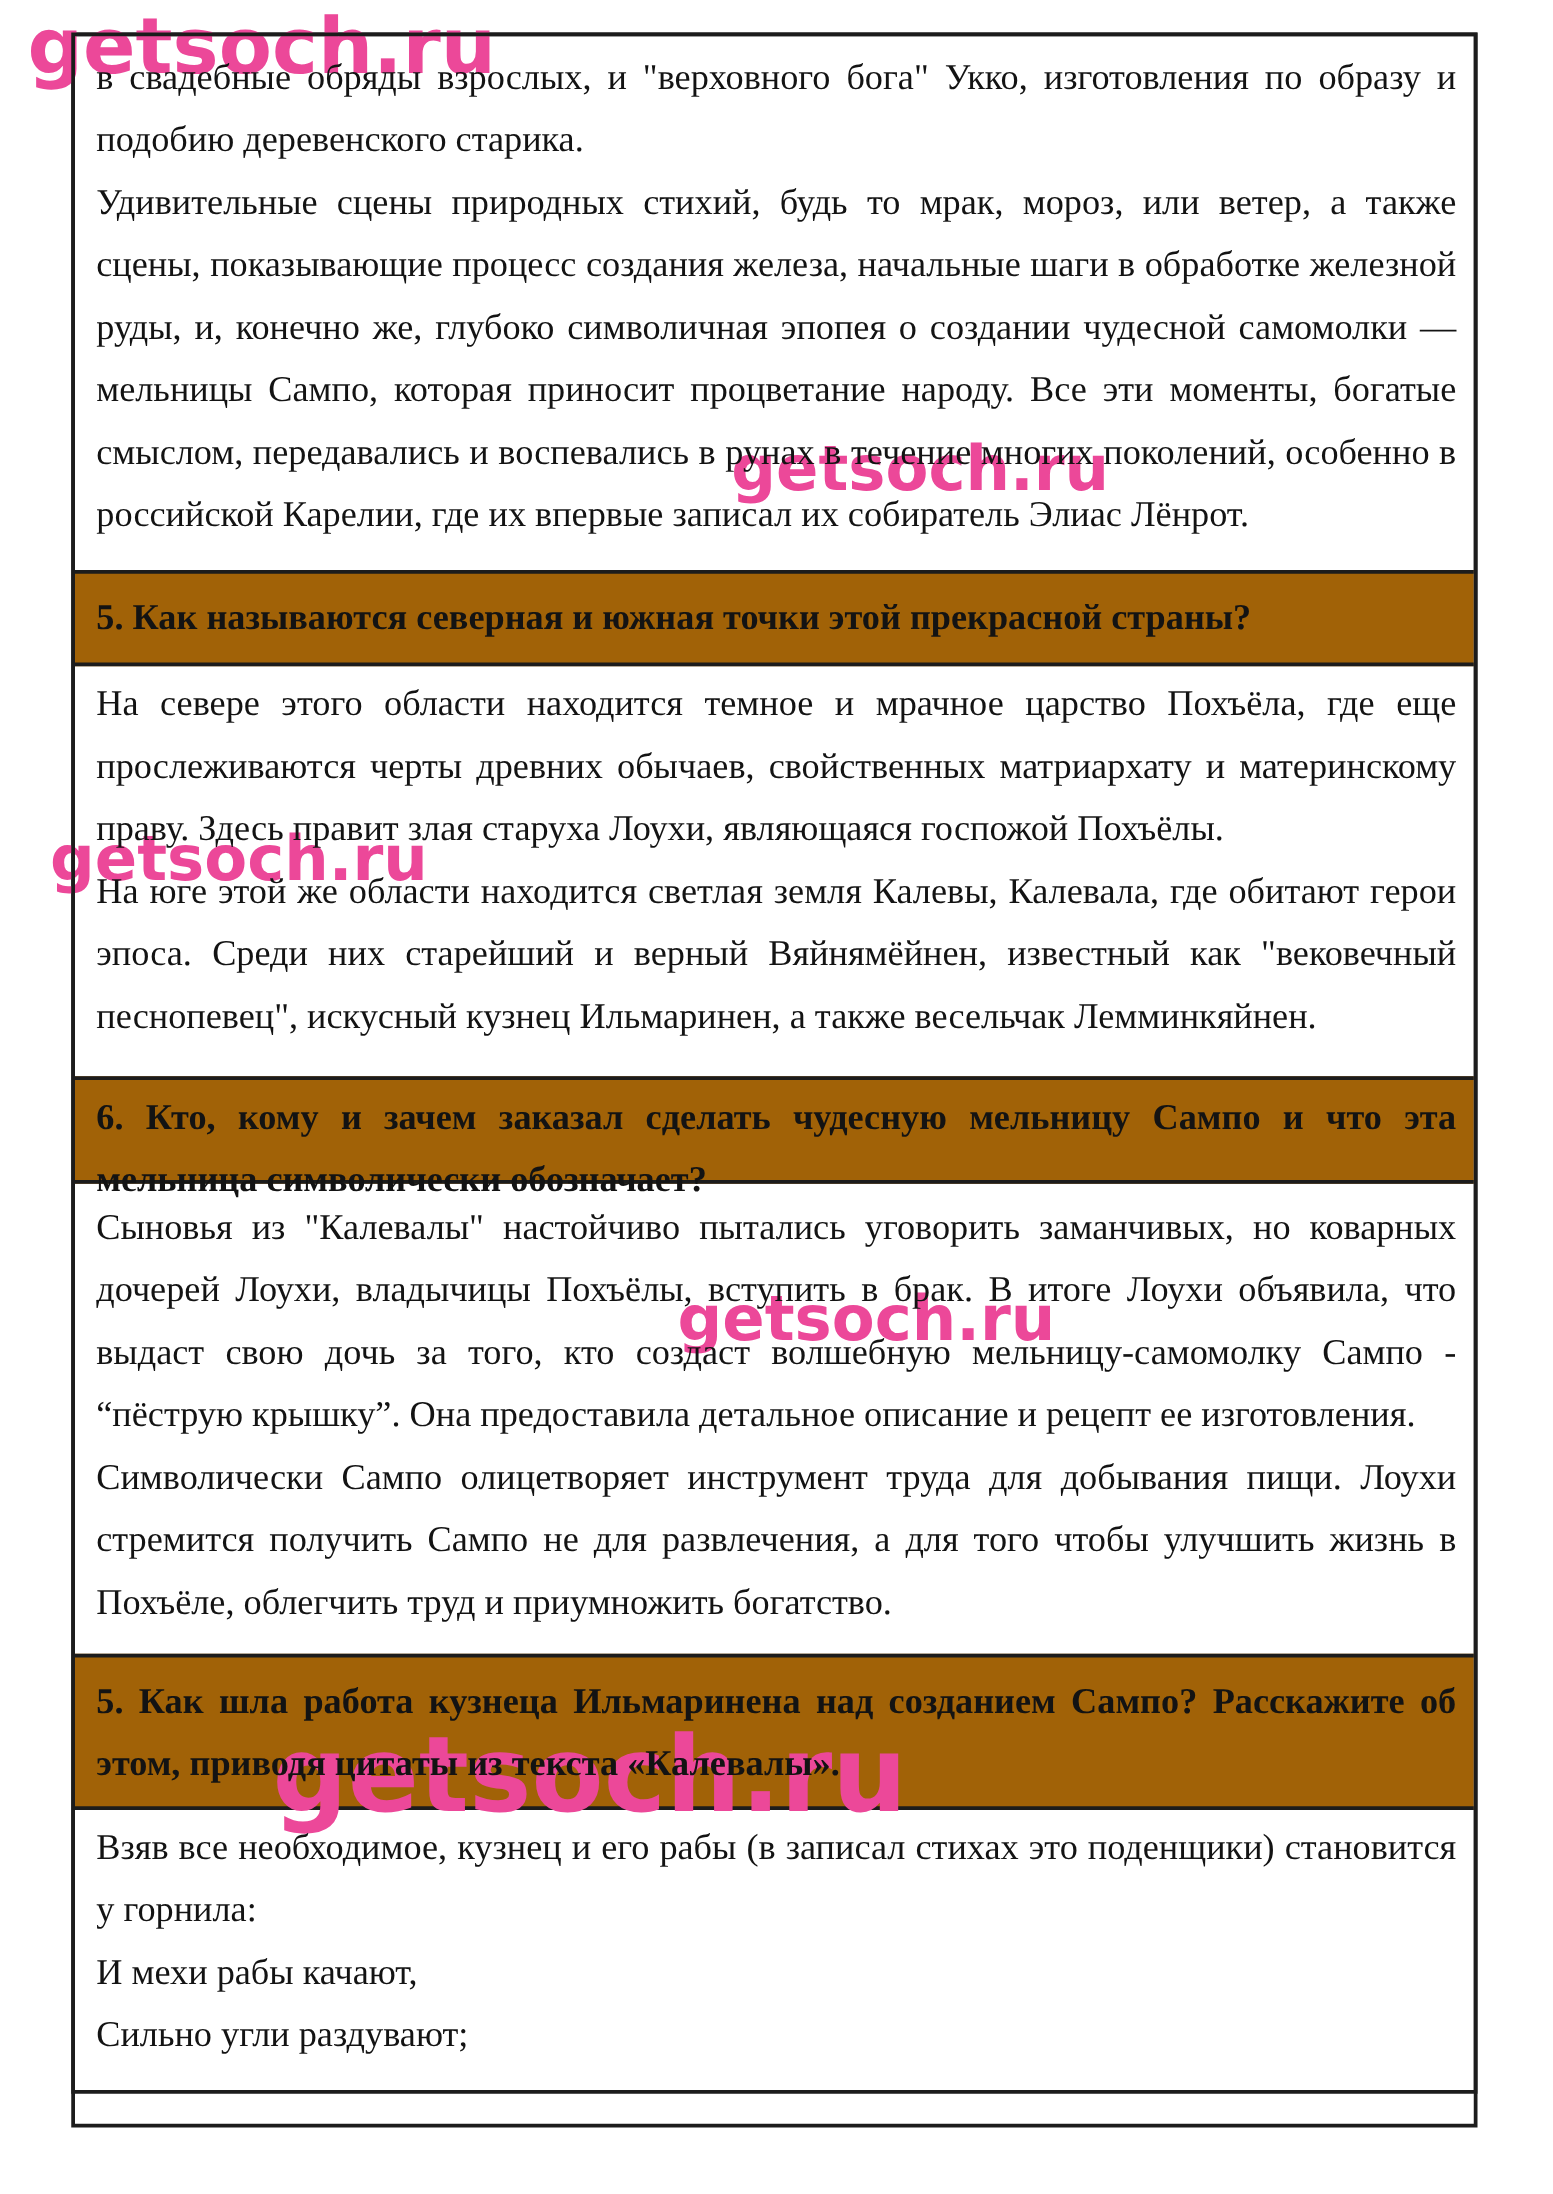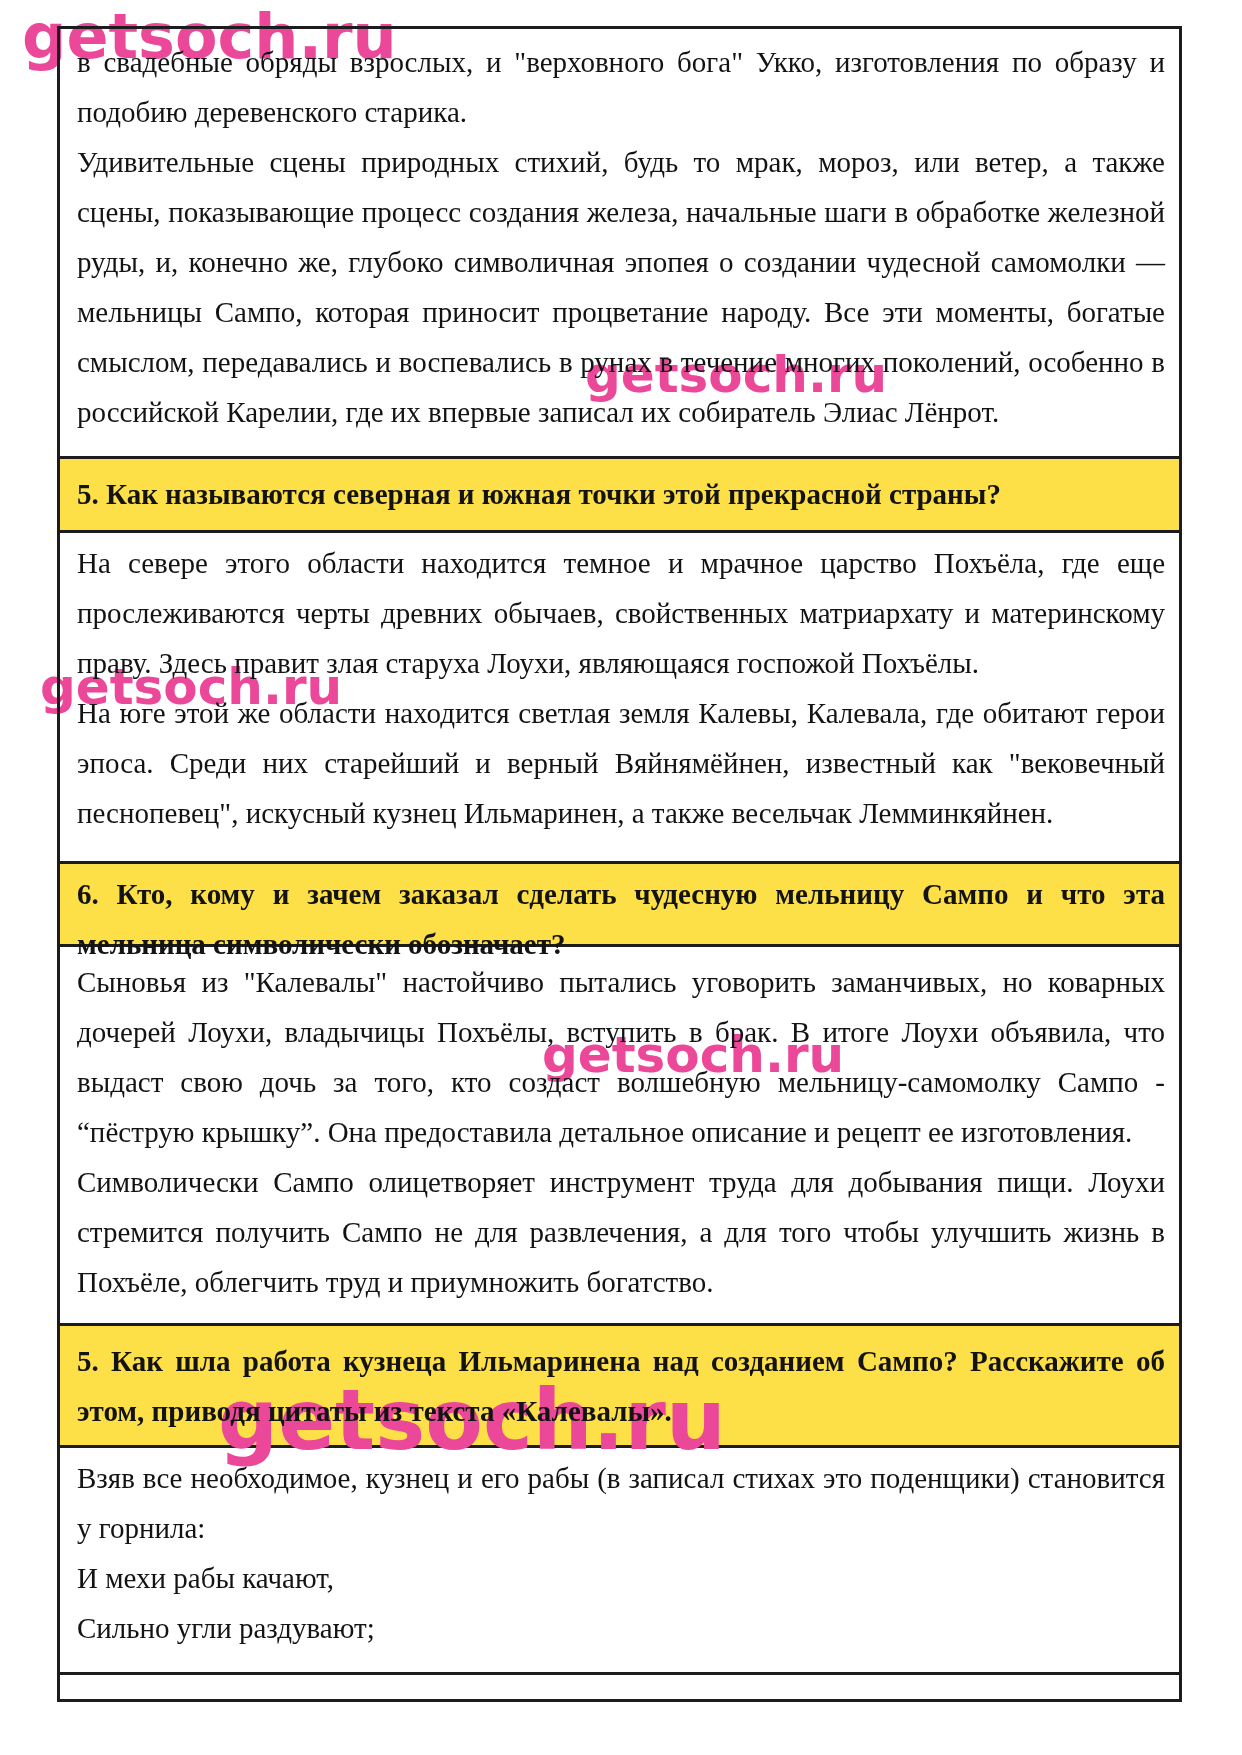--- a/index.html
+++ b/index.html
@@ -66,21 +66,21 @@
   }
   .cell p {
     margin: 0;
     font-size: 29px;
     line-height: 50px;
     color: #131313;
     text-align: justify;
   }
   .answer { background: transparent; }
   .question {
-    background: #fde047;
+    background: #a16207;
     border-top: 3px solid #1c1c1c;
     border-bottom: 3px solid #1c1c1c;
   }
   .question p { font-weight: bold; }
 
   .cell-intro { height: 427px; padding-top: 8px;  }
   .cell-q5    { height: 77px;  padding-top: 10px; }
   .cell-a5    { height: 328px; padding-top: 5px;  }
   .cell-q6    { height: 86px; padding-top: 5px;  }
   .cell-a6    { height: 376px; padding-top: 10px; }

